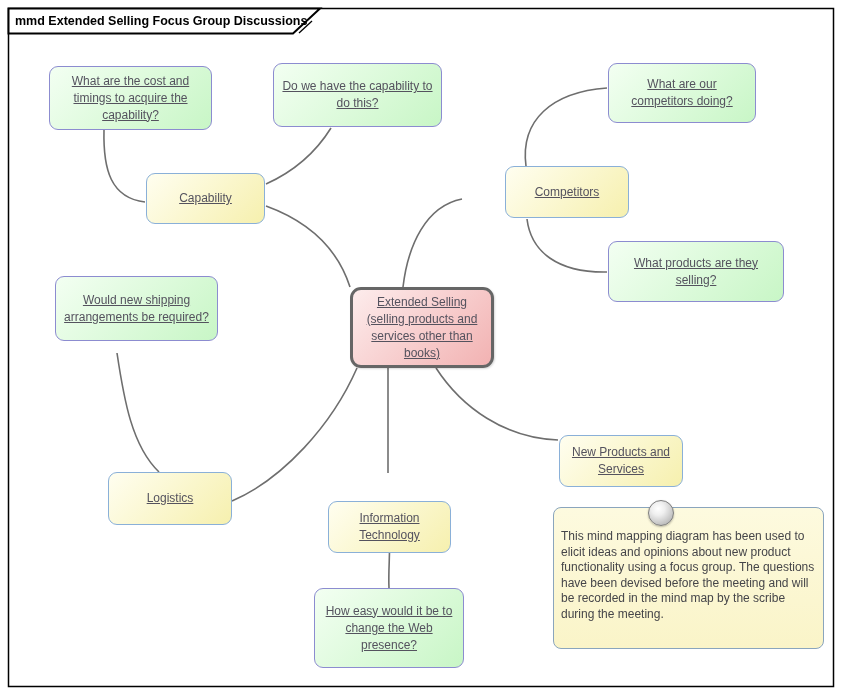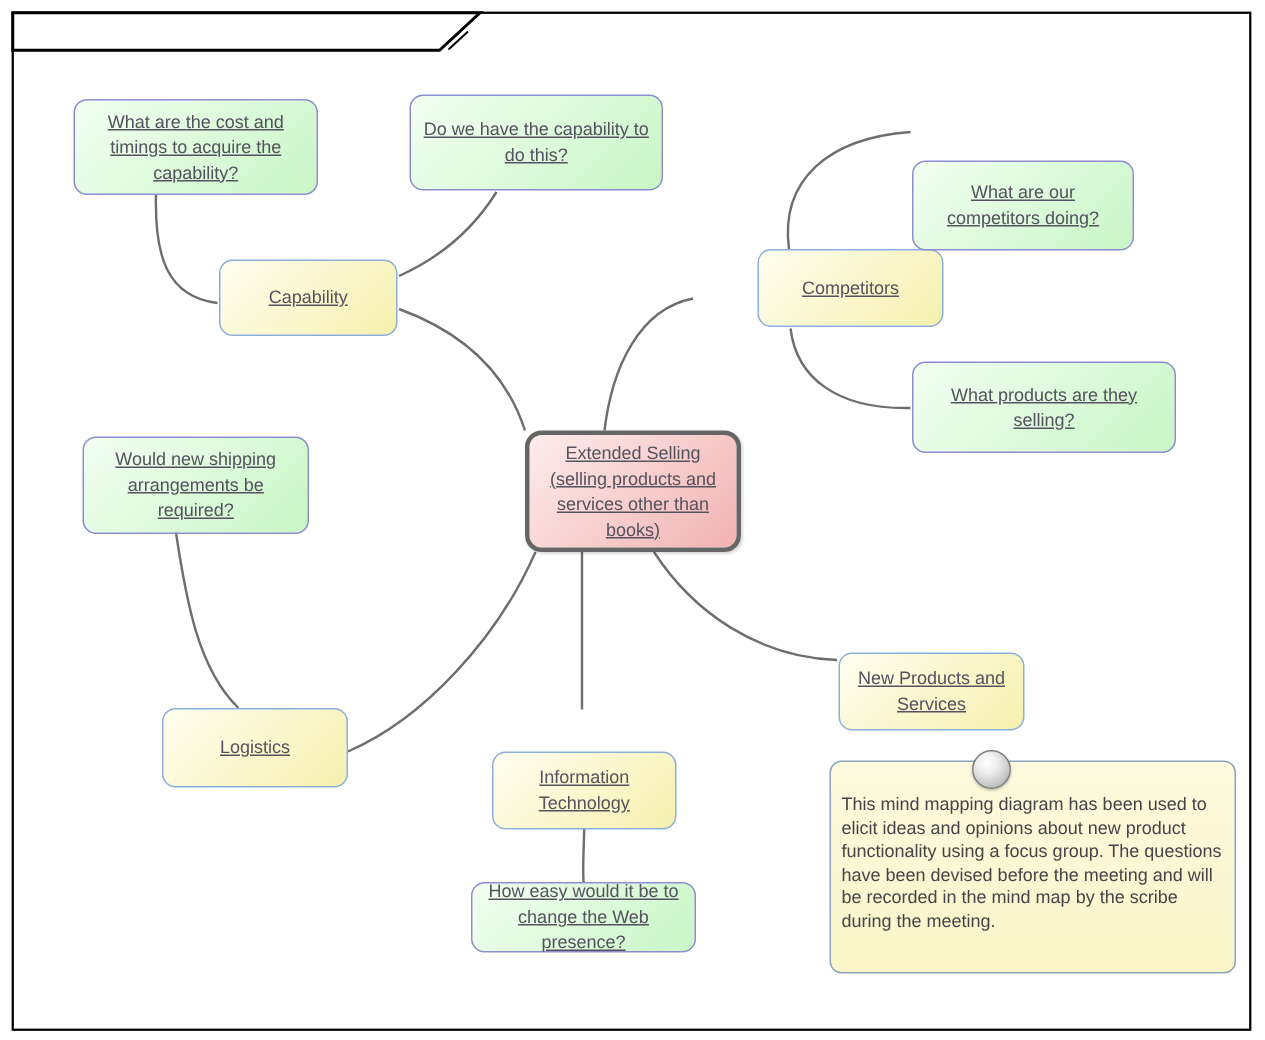--- a/index.html
+++ b/index.html
@@ -115,20 +115,21 @@
       <path d="M403,287 C408,245 426,206 462,199" class="connector"></path>
       <path d="M526,166 C520,120 552,92 607,88" class="connector"></path>
       <path d="M527,219 C531,252 558,273 607,272" class="connector"></path>
       <path d="M117,353 C124,400 132,446 159,472" class="connector"></path>
       <path d="M357,368 C332,425 283,479 232,501" class="connector"></path>
       <path d="M388,368 L388,473" class="connector"></path>
       <path d="M436,368 C462,408 505,438 558,440" class="connector"></path>
       <path d="M389,525 C391,548 388,568 389,588" class="connector"></path>
     </svg>
 
+  <div class="tab-label">mmd Extended Selling Focus Group Discussions</div>
 
   <div id="nodes-layer">
       <div class="node central" style="left: 302px; top: 287px; width: 144px; height: 81px; margin-left: 48px;">
         <span>Extended Selling (selling products and services other than books)</span>
       </div>
       <div class="node topic" style="left: 146px; top: 173px; width: 119px; height: 51px;">
         <span>Capability</span>
       </div>
       <div class="node topic" style="left: 463px; top: 166px; width: 124px; height: 52px; margin-left: 42px;">
         <span>Competitors</span>
@@ -141,30 +142,30 @@
       </div>
       <div class="node topic" style="left: 559px; top: 435px; width: 124px; height: 52px;">
         <span>New Products and Services</span>
       </div>
       <div class="node question" style="left: 49px; top: 66px; width: 163px; height: 64px;">
         <span>What are the cost and timings to acquire the capability?</span>
       </div>
       <div class="node question" style="left: 273px; top: 63px; width: 169px; height: 64px;">
         <span>Do we have the capability to do this?</span>
       </div>
-      <div class="node question" style="left: 608px; top: 63px; width: 148px; height: 60px; margin-top: 44px;">
+      <div class="node question" style="left: 608px; top: 63px; width: 148px; height: 60px;">
         <span>What are our competitors doing?</span>
       </div>
       <div class="node question" style="left: 608px; top: 241px; width: 176px; height: 61px;">
         <span>What products are they selling?</span>
       </div>
-      <div class="node question" style="left: 55px; top: 291px; width: 151px; height: 65px;">
+      <div class="node question" style="left: 55px; top: 276px; width: 163px; height: 65px;">
         <span>Would new shipping arrangements be required?</span>
       </div>
-      <div class="node question" style="left: 314px; top: 588px; width: 150px; height: 47px;">
+      <div class="node question" style="left: 314px; top: 588px; width: 150px; height: 80px;">
         <span>How easy would it be to change the Web presence?</span>
       </div>
     </div>
 
   <div class="note">
     <div class="note-text">This mind mapping diagram has been used to elicit ideas and opinions about new product functionality using a focus group. The questions have been devised before the meeting and will be recorded in the mind map by the scribe during the meeting.</div>
   </div>
   <div class="note-pin"></div>
 
 </div>

